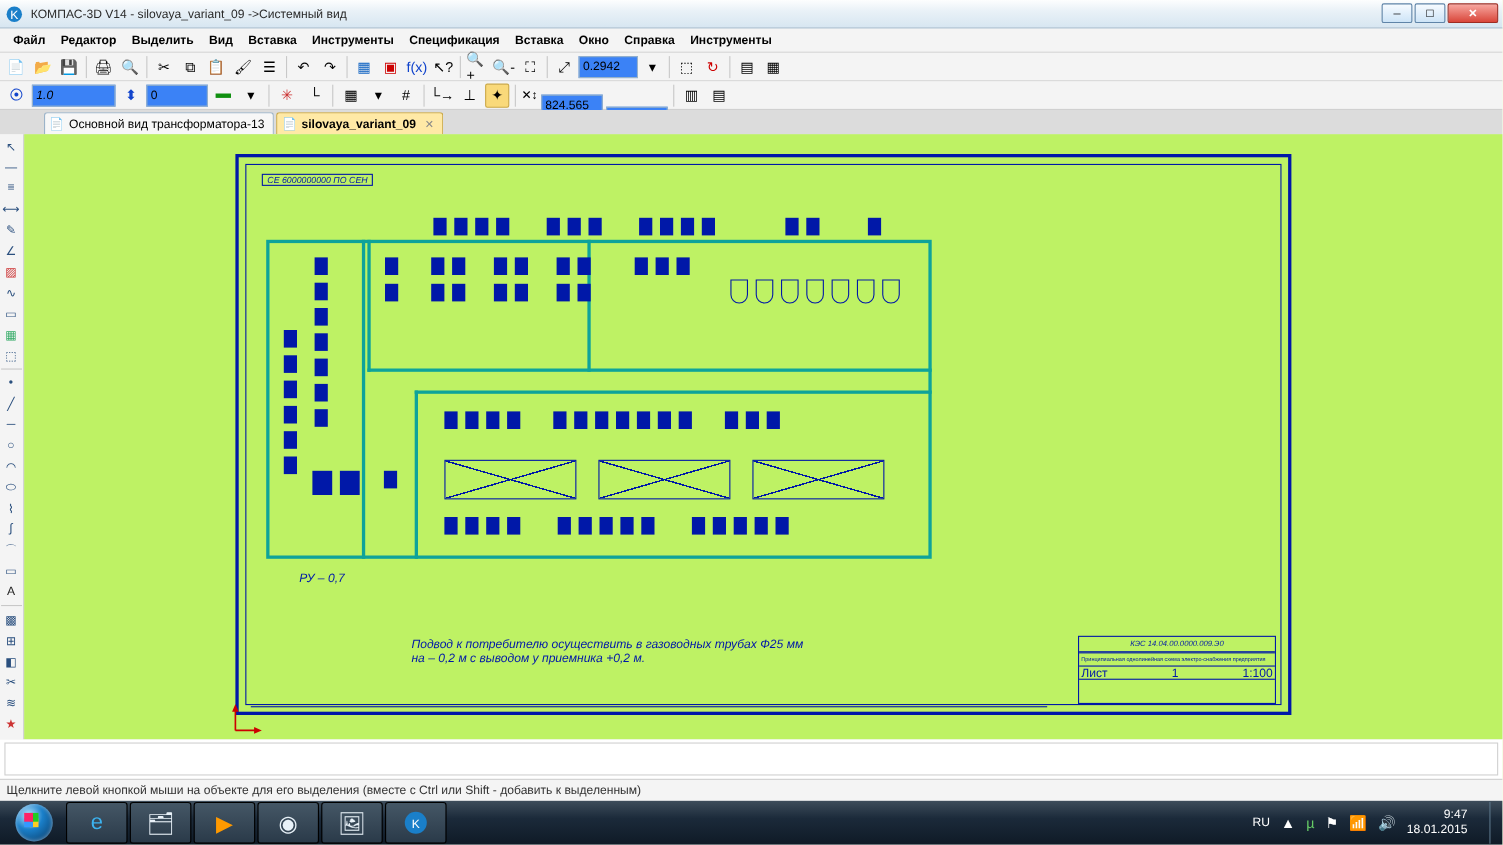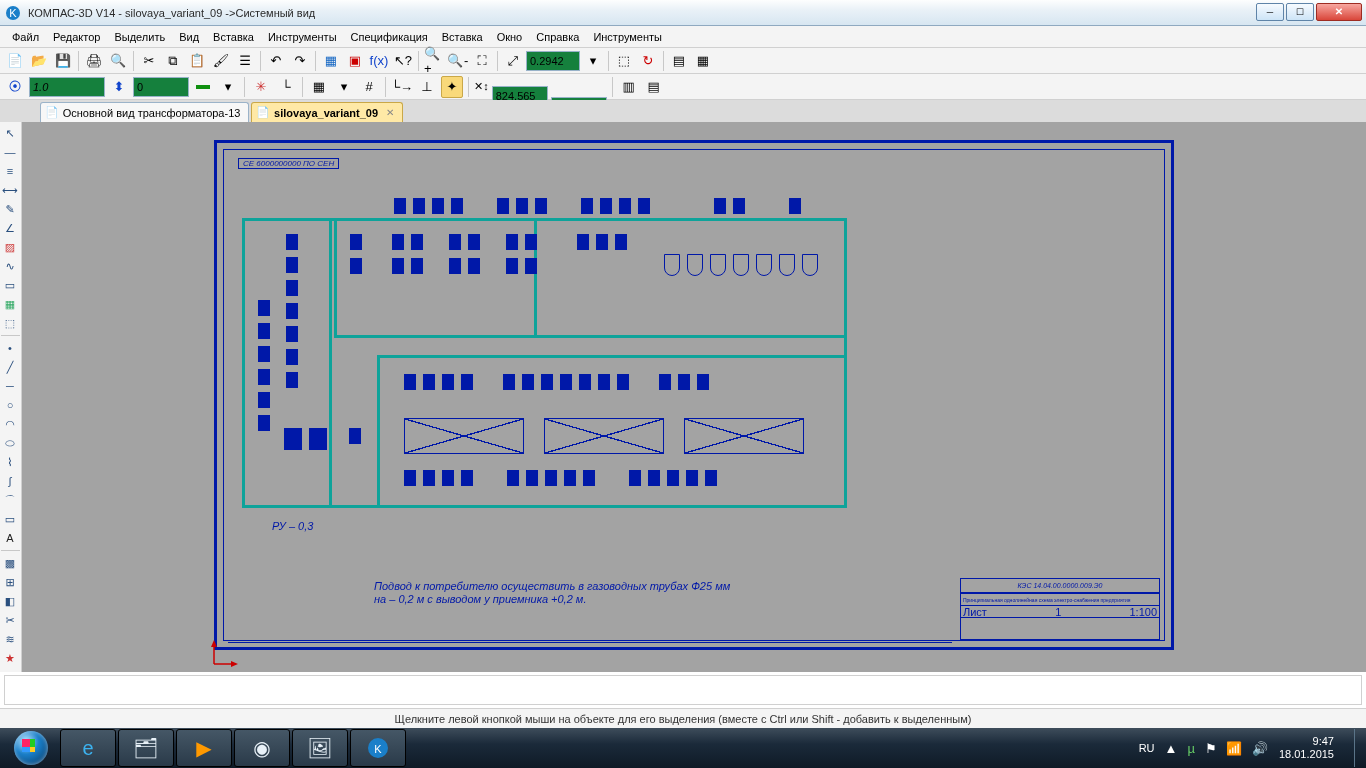--- a/index.html
+++ b/index.html
@@ -12,63 +12,63 @@
   .titlebar .title { flex: 1; color:#2b2b2b; padding-left: 2px; }
   .win-btns { display:flex; height:20px; margin-right:4px; }
   .win-btn { width: 28px; height:18px; margin-top:0; background:linear-gradient(#f7fbff,#cde4f7); border:1px solid #5f84a8; border-radius:2px; margin-left:2px; display:flex; justify-content:center; align-items:center; font-size:10px;}
   .win-btn.close { width:46px; background:linear-gradient(#f7a7a0,#d9463a); border-color:#9d2c22; color:#fff; font-weight:bold;}
   .win-btn.min::before{content:"─"; font-size:9px;}
   .win-btn.max::before{content:"☐"; font-size:9px;}
   .win-btn.close::before{content:"✕";}
 
   
   .menubar { height:22px; background:#f4f4f4; border-bottom:1px solid #d0d0d0; display:flex; align-items:center; padding:0 6px; gap:2px;}
-  .menubar span { padding: 2px 6px; cursor:default; }
+  .menubar span { padding: 2px 6px; cursor:default;font-weight:bold; }
 
   
   .toolbar { background:#f4f4f4; border-bottom:1px solid #d0d0d0; display:flex; align-items:center; padding:1px 4px; gap:2px; height:26px;}
   .tbtn { width:22px; height:22px; display:flex; align-items:center; justify-content:center; border:1px solid transparent; border-radius:2px; font-size:13px;}
   .sep { width:1px; height:20px; background:#c8c8c8; margin:0 2px;}
-  .tinput { height:20px; border:1px solid #98b2c9; background:#15803d; padding:0 3px; font-size:11px;}
+  .tinput { height:20px; border:1px solid #98b2c9; background:#3b82f6; padding:0 3px; font-size:11px;}
 
   
   .toolbar2 { background:#f4f4f4; border-bottom:1px solid #d0d0d0; display:flex; align-items:center; padding:1px 4px; gap:3px; height:26px;}
 
   
   .tabbar { height:22px; background:#dcdcdc; display:flex; align-items:flex-end; padding-left:40px;}
   .tab { height:20px; background:#f7f7f7; border:1px solid #9bb3c9; border-bottom:none; border-radius:3px 3px 0 0; display:flex; align-items:center; padding:0 8px 0 4px; gap:4px; margin-right:2px;}
   .tab.active { background:#ffe9a6; border-color:#caa848;}
   .tab .close{ font-size:10px; color:#888; margin-left:4px;}
 
   
   .workarea { flex:1; display:flex; background:#dcdcdc; min-height:0;}
   .left-toolbox { width:22px; background:#f4f4f4; border-right:1px solid #d0d0d0; display:flex; flex-direction:column; padding-top:2px; gap:1px;}
   .left-toolbox .tt { width:20px; height:18px; display:flex; align-items:center; justify-content:center; font-size:11px; color:#2a4f7e;}
   .left-toolbox .grp-sep{height:1px; background:#c8c8c8; margin:2px 1px;}
-  .canvas-wrap{ flex:1; background:#a3a3a3; padding:18px 36px; overflow:hidden; display:flex; justify-content:center;}
+  .canvas-wrap{ flex:1; background:#bef264; padding:18px 36px; overflow:hidden; display:flex; justify-content:center;}
   .canvas { width:960px; height:510px; position:relative;}
   .sheet { position:absolute; inset:0; border:3px solid #0018a8;}
   .sheet::after{content:""; position:absolute; inset:6px; border:1px solid #0018a8;}
-  .stamp{ position:absolute; right:14px; bottom:10px; width:200px; height:62px; border:1px solid #0018a8;}
+  .stamp{ position:absolute; right:14px; bottom:10px; width:180px; height:62px; border:1px solid #0018a8;}
   .stamp .r{border-top:1px solid #0018a8; height:12px; font-size:5px; color:#0018a8; padding:0 2px; display:flex; align-items:center;}
   .stamp .hdr{height:14px; font-style:italic; font-size:7px; color:#0018a8; display:flex; align-items:center; justify-content:center; border-bottom:1px solid #0018a8;}
   .sheettag{position:absolute; top:18px; left:24px; border:1px solid #0018a8; padding:0 4px; font-style:italic; color:#0018a8; font-size:8px;}
   .note{position:absolute; bottom:44px; left:160px; font-style:italic; color:#0018a8; font-size:8px; line-height:1.2;}
   .ruline{position:absolute; bottom:7px; left:14px; right:222px; height:1px; background:#0018a8;}
 
   .room{ position:absolute; border:3px solid #0ea39a;}
   .rack{ width:12px; height:16px; background:#0018a8; display:inline-block;}
   .rackrow{ position:absolute; display:flex; gap:7px;}
   .ru04{position:absolute; left:58px; bottom:118px; font-style:italic; color:#0018a8; font-size:11px;}
   .xbox{position:absolute; border:1px solid #0018a8;}
   .xbox::before,.xbox::after{content:"";position:absolute;inset:0;}
   .xbox::before{background:linear-gradient(to top right,transparent 49%,#0018a8 49%,#0018a8 51%,transparent 51%);}
   .xbox::after{background:linear-gradient(to top left,transparent 49%,#0018a8 49%,#0018a8 51%,transparent 51%);}
   .msgpane { height:30px; background:#fff; border:1px solid #d0d0d0; margin:3px 4px;}
-  .statusbar{ height:20px; background:#f4f4f4; border-top:1px solid #d0d0d0; display:flex; align-items:center; padding:0 6px; font-size:11px; color:#333;justify-content:center;}
+  .statusbar{ height:20px; background:#f4f4f4; border-top:1px solid #d0d0d0; display:flex; align-items:center; padding:0 6px; font-size:11px; color:#333;}
 
   
   .taskbar{ height:40px; background:linear-gradient(#3e4d5b, #1b2a3a 40%,#0f1a26); display:flex; align-items:center; padding:0 4px; justify-content:space-between;}
   .taskbar .left{display:flex; align-items:center; gap:2px;}
   .startbtn{ width:54px; height:38px; border-radius:3px; display:flex; align-items:center; justify-content:center;}
   .orb{width:34px;height:34px;border-radius:50%;background:radial-gradient(circle at 35% 30%,#b9e6ff,#1a7fc9 40%,#07325a);box-shadow:inset 0 0 4px #fff8; position:relative;}
   .orb::after{content:"";position:absolute;inset:8px;background:
     linear-gradient(#f26,#f26) 0 0/45% 45% no-repeat,
     linear-gradient(#2c2,#2c2) 55% 0/45% 45% no-repeat,
     linear-gradient(#39f,#39f) 0 55%/45% 45% no-repeat,
@@ -355,21 +355,21 @@
             <span class="rack"></span>
             <span class="rack"></span>
         </div>
         <div class="rackrow" style="top:288px; left:70px;">
           <span class="rack" style="width:18px;height:22px"></span>
             <span class="rack" style="width:18px;height:22px"></span>
           <span style="width:8px"></span>
             <span class="rack"></span>
         </div>
 
-        <div class="ru04">РУ – 0,3</div>
+        <div class="ru04">РУ – 0,7</div>
 
         <div class="note">
           <div>Подвод к потребителю осуществить в газоводных трубах Ф25 мм</div>
           <div>на – 0,2 м с выводом у приемника +0,2 м.</div>
         </div>
 
         <div class="stamp">
           <div class="hdr">КЭС 14.04.00.0000.009.Э0</div>
           <div class="r">Принципиальная однолинейная схема электро-снабжения предприятия</div>
           <div class="r" style="justify-content:space-between">

